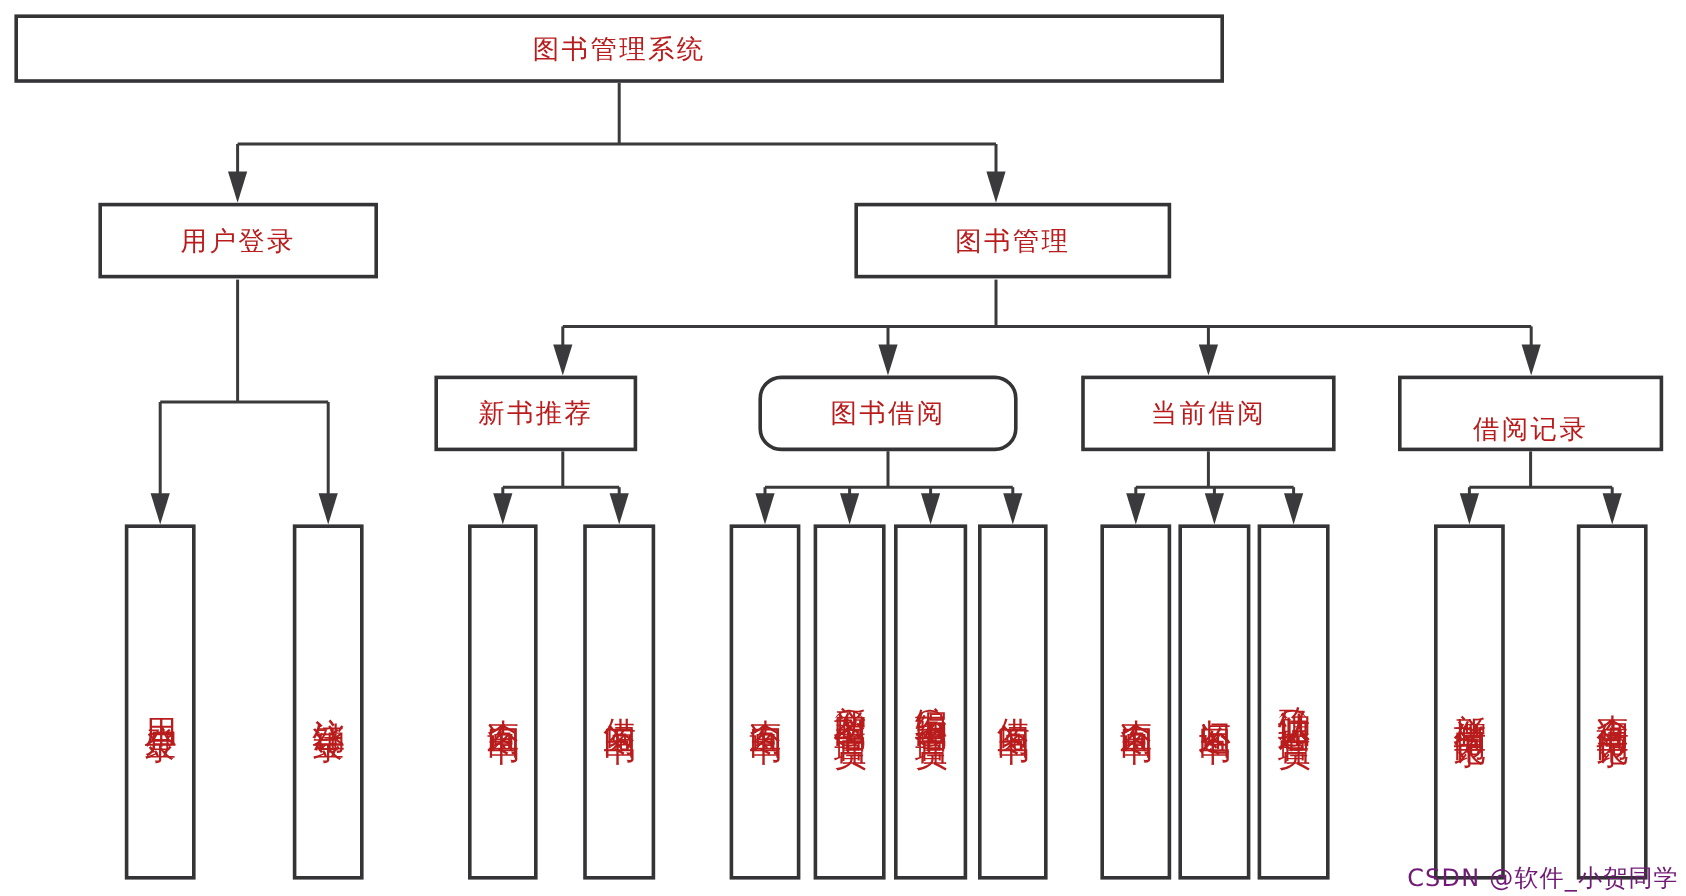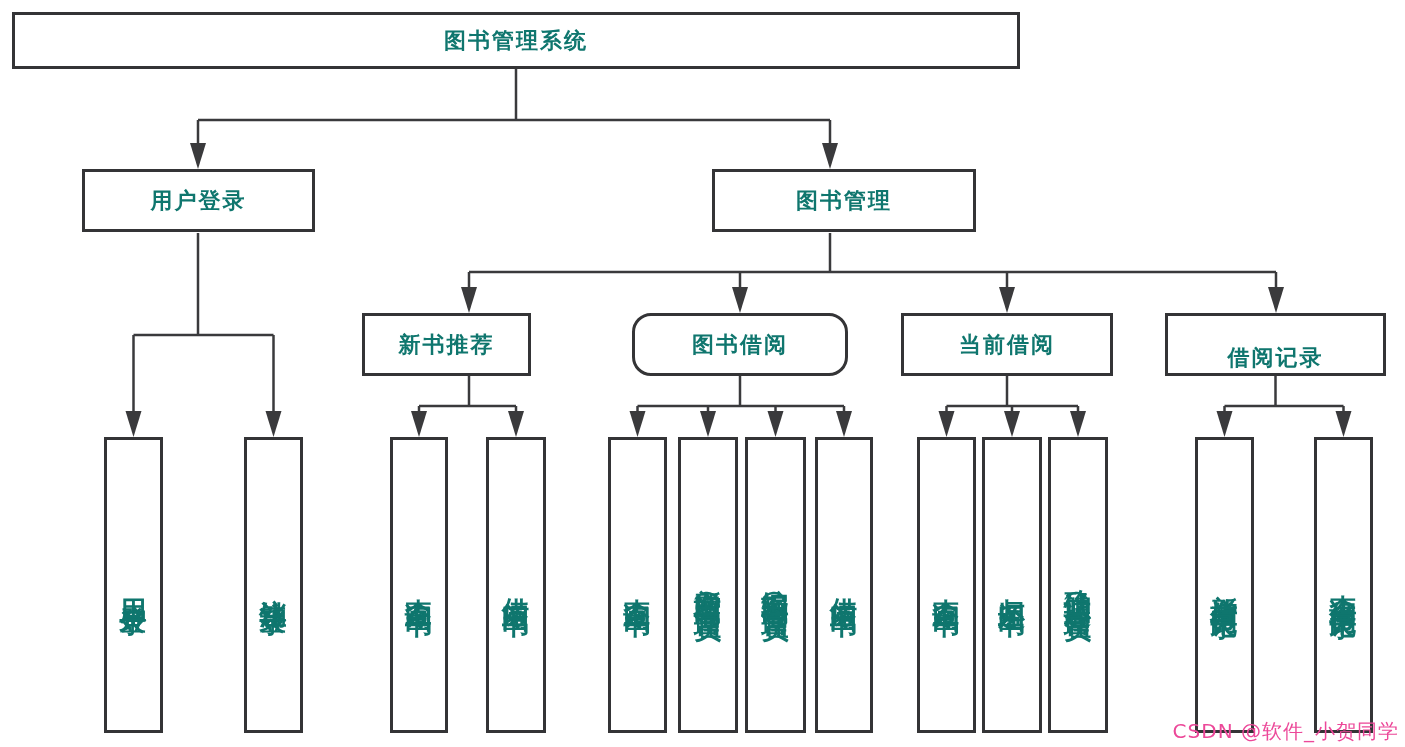--- a/index.html
+++ b/index.html
@@ -14,44 +14,43 @@
   .connectors {
     position: absolute;
     left: 0; top: 0;
     width: 1405px; height: 747px;
   }
   .node {
     position: absolute;
     box-sizing: border-box;
     border: 3px solid #343436;
     background: #ffffff;
-    color: #0f766e;
+    color: #b91c1c;
     display: flex;
     align-items: center;
     justify-content: center;
     text-align: center;
-    font-weight: bold;
   }
   .node.h {
     font-size: 22px;
     letter-spacing: 2px;
     white-space: nowrap;
   }
   .node.v {
     writing-mode: vertical-rl;
     font-size: 27px;
     letter-spacing: 4px;
     line-height: 1;
   }
   .watermark {
     position: absolute;
     right: 6px;
     bottom: 2px;
     font-size: 20px;
-    color: #ec4899;
+    color: #701a75;
     letter-spacing: 1px;
     white-space: nowrap;
   }
 </style>
 </head>
 <body>
 
 <div class="canvas">
 
   <svg class="connectors" width="1405" height="747" viewBox="0 0 1405 747" xmlns="http://www.w3.org/2000/svg">

